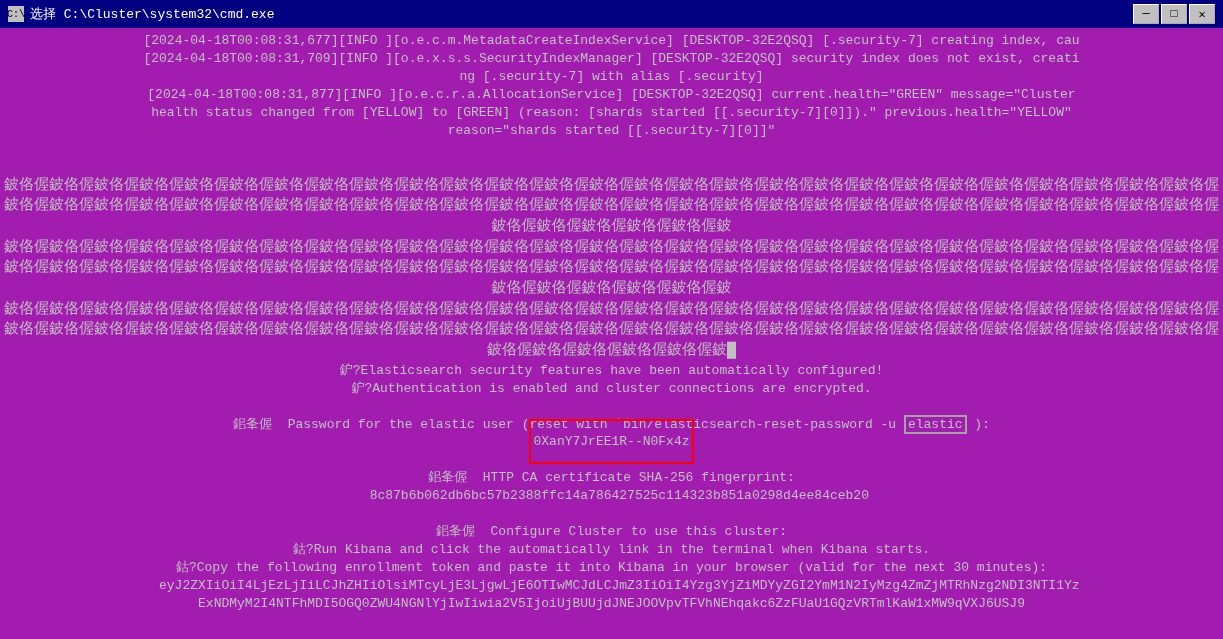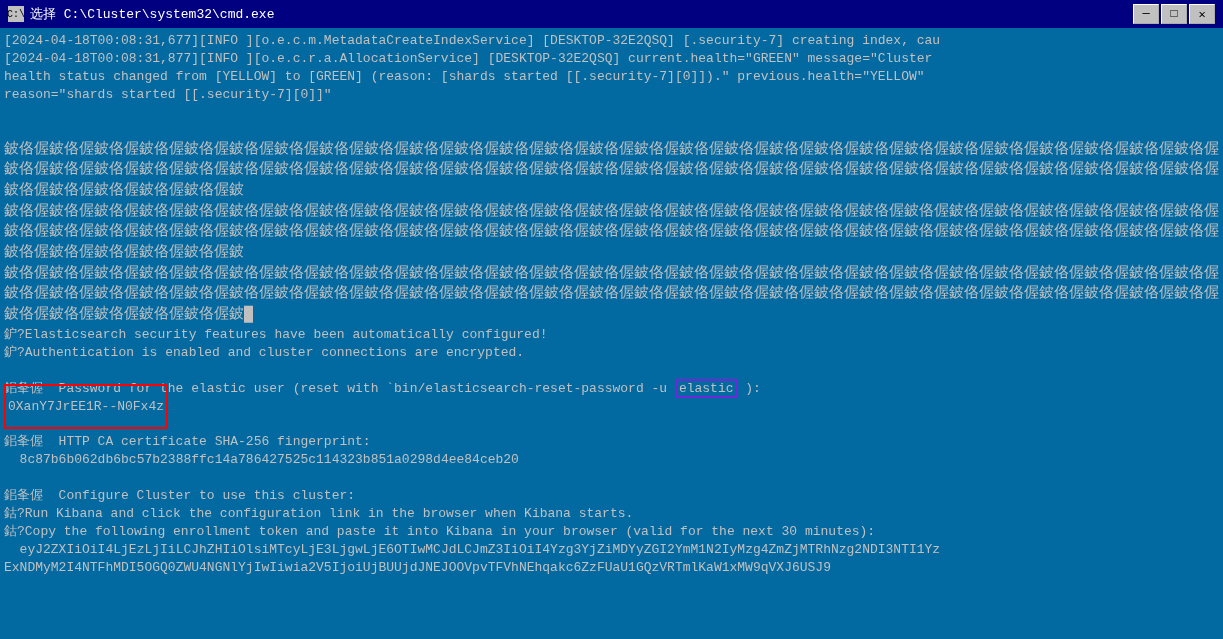--- a/index.html
+++ b/index.html
@@ -50,25 +50,26 @@
       background: #c0c0c0;
       border: 1px outset #fff;
       display: flex;
       align-items: center;
       justify-content: center;
       cursor: pointer;
       font-size: 12px;
       color: #000;
     }
     .terminal-body {
-      background: #0369a1;
+      background: #a21caf;
       padding: 4px 4px;
       height: calc(639px - 28px);
       overflow: hidden;
       line-height: 1.4;
+      text-align: center;
     }
     .line {
       white-space: pre-wrap;
       word-break: break-all;
       color: #c0c0c0;
     }
     .garbled {
       color: #c0c0c0;
       font-size: 15px;
     }
@@ -84,39 +85,41 @@
     </div>
     <div class="titlebar-controls">
       <div class="titlebar-btn">—</div>
       <div class="titlebar-btn">□</div>
       <div class="titlebar-btn">✕</div>
     </div>
   </div>
 
   <div class="terminal-body">
 <div class="line">[2024-04-18T00:08:31,677][INFO ][o.e.c.m.MetadataCreateIndexService] [DESKTOP-32E2QSQ] [.security-7] creating index, cau</div>
+<div class="line">[2024-04-18T00:08:31,709][INFO ][o.e.x.s.s.SecurityIndexManager] [DESKTOP-32E2QSQ] security index does not exist, creati</div>
+<div class="line">ng [.security-7] with alias [.security]</div>
 <div class="line">[2024-04-18T00:08:31,877][INFO ][o.e.c.r.a.AllocationService] [DESKTOP-32E2QSQ] current.health="GREEN" message="Cluster</div>
 <div class="line">health status changed from [YELLOW] to [GREEN] (reason: [shards started [[.security-7][0]])." previous.health="YELLOW"</div>
 <div class="line">reason="shards started [[.security-7][0]]"</div>
 <div class="line">&nbsp;</div>
 <div class="line">&nbsp;</div>
 <div class="line garbled">鈹佫偓鈹佫偓鈹佫偓鈹佫偓鈹佫偓鈹佫偓鈹佫偓鈹佫偓鈹佫偓鈹佫偓鈹佫偓鈹佫偓鈹佫偓鈹佫偓鈹佫偓鈹佫偓鈹佫偓鈹佫偓鈹佫偓鈹佫偓鈹佫偓鈹佫偓鈹佫偓鈹佫偓鈹佫偓鈹佫偓鈹佫偓鈹佫偓鈹佫偓鈹佫偓鈹佫偓鈹佫偓鈹佫偓鈹佫偓鈹佫偓鈹佫偓鈹佫偓鈹佫偓鈹佫偓鈹佫偓鈹佫偓鈹佫偓鈹佫偓鈹佫偓鈹佫偓鈹佫偓鈹佫偓鈹佫偓鈹佫偓鈹佫偓鈹佫偓鈹佫偓鈹佫偓鈹佫偓鈹佫偓鈹佫偓鈹佫偓鈹佫偓鈹佫偓鈹</div>
 <div class="line garbled">鈹佫偓鈹佫偓鈹佫偓鈹佫偓鈹佫偓鈹佫偓鈹佫偓鈹佫偓鈹佫偓鈹佫偓鈹佫偓鈹佫偓鈹佫偓鈹佫偓鈹佫偓鈹佫偓鈹佫偓鈹佫偓鈹佫偓鈹佫偓鈹佫偓鈹佫偓鈹佫偓鈹佫偓鈹佫偓鈹佫偓鈹佫偓鈹佫偓鈹佫偓鈹佫偓鈹佫偓鈹佫偓鈹佫偓鈹佫偓鈹佫偓鈹佫偓鈹佫偓鈹佫偓鈹佫偓鈹佫偓鈹佫偓鈹佫偓鈹佫偓鈹佫偓鈹佫偓鈹佫偓鈹佫偓鈹佫偓鈹佫偓鈹佫偓鈹佫偓鈹佫偓鈹佫偓鈹佫偓鈹佫偓鈹佫偓鈹佫偓鈹佫偓鈹佫偓鈹</div>
 <div class="line garbled">鈹佫偓鈹佫偓鈹佫偓鈹佫偓鈹佫偓鈹佫偓鈹佫偓鈹佫偓鈹佫偓鈹佫偓鈹佫偓鈹佫偓鈹佫偓鈹佫偓鈹佫偓鈹佫偓鈹佫偓鈹佫偓鈹佫偓鈹佫偓鈹佫偓鈹佫偓鈹佫偓鈹佫偓鈹佫偓鈹佫偓鈹佫偓鈹佫偓鈹佫偓鈹佫偓鈹佫偓鈹佫偓鈹佫偓鈹佫偓鈹佫偓鈹佫偓鈹佫偓鈹佫偓鈹佫偓鈹佫偓鈹佫偓鈹佫偓鈹佫偓鈹佫偓鈹佫偓鈹佫偓鈹佫偓鈹佫偓鈹佫偓鈹佫偓鈹佫偓鈹佫偓鈹佫偓鈹佫偓鈹佫偓鈹佫偓鈹佫偓鈹佫偓鈹佫偓鈹█</div>
 <div class="line">鈩?Elasticsearch security features have been automatically configured!</div>
 <div class="line">鈩?Authentication is enabled and cluster connections are encrypted.</div>
 <div class="line">&nbsp;</div>
-<div class="line">鈻夆偓  Password for the elastic user (reset with `bin/elasticsearch-reset-password -u <span style="border:2px solid #6d28d9;padding:0 2px;">elastic</span> ):</div>
+<div class="line">鈻夆偓  Password for the elastic user (reset with `bin/elasticsearch-reset-password -u <span style="border:2px solid #a3a3a3;padding:0 2px;">elastic</span> ):</div>
 <div class="line"><span style="border:2px solid red;padding:13px 2px;">0XanY7JrEE1R--N0Fx4z</span></div>
 <div class="line">&nbsp;</div>
 <div class="line">鈻夆偓  HTTP CA certificate SHA-256 fingerprint:</div>
 <div class="line">  8c87b6b062db6bc57b2388ffc14a786427525c114323b851a0298d4ee84ceb20</div>
 <div class="line">&nbsp;</div>
 <div class="line">鈻夆偓  Configure Cluster to use this cluster:</div>
-<div class="line">鈷?Run Kibana and click the configuration link in the browser when Kibana starts.</div>
+<div class="line">鈷?Run Kibana and click the automatically link in the terminal when Kibana starts.</div>
 <div class="line">鈷?Copy the following enrollment token and paste it into Kibana in your browser (valid for the next 30 minutes):</div>
 <div class="line">  eyJ2ZXIiOiI4LjEzLjIiLCJhZHIiOlsiMTcyLjE3LjgwLjE6OTIwMCJdLCJmZ3IiOiI4Yzg3YjZiMDYyZGI2YmM1N2IyMzg4ZmZjMTRhNzg2NDI3NTI1Yz</div>
 <div class="line">ExNDMyM2I4NTFhMDI5OGQ0ZWU4NGNlYjIwIiwia2V5IjoiUjBUUjdJNEJOOVpvTFVhNEhqakc6ZzFUaU1GQzVRTmlKaW1xMW9qVXJ6USJ9</div>
 </div>
 </div>
 
 <style>
   
   .terminal-body {
     font-size: 13px;

